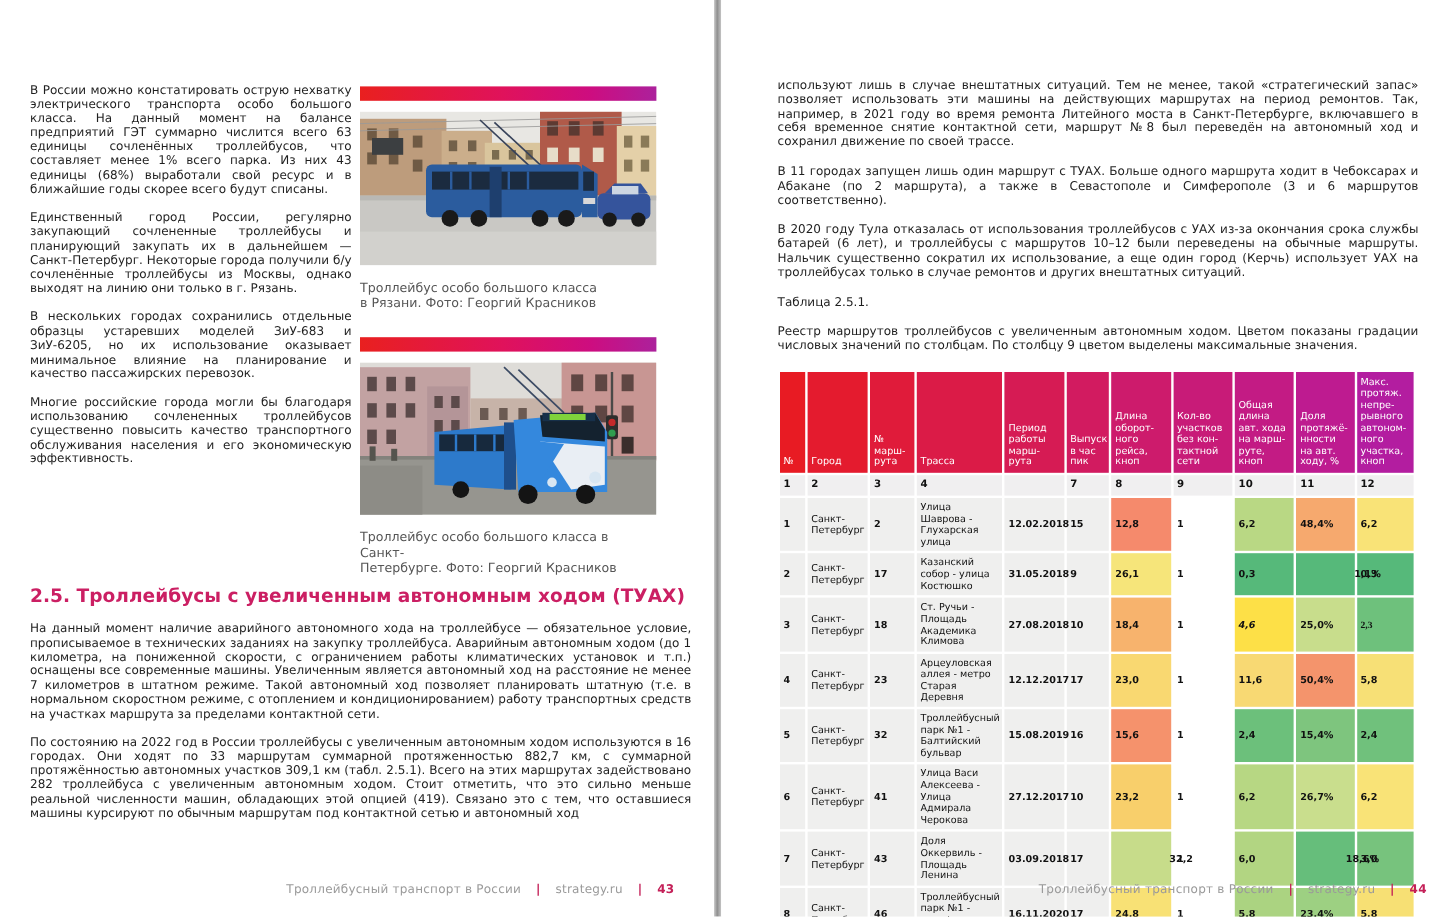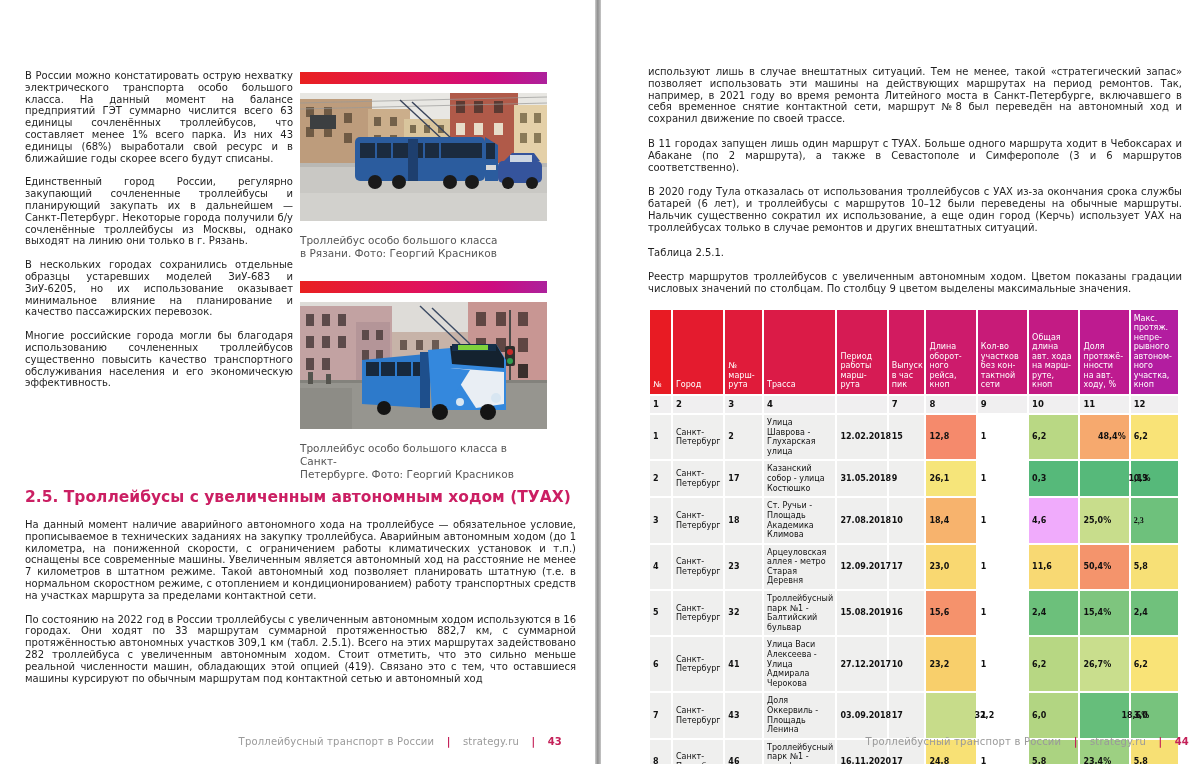--- a/index.html
+++ b/index.html
@@ -296,21 +296,21 @@
             <tr style="height: 34px;">
               <td class="b">1</td>
               <td>Санкт-Петербург</td>
               <td class="b">2</td>
               <td>Улица Шаврова - Глухарская улица</td>
               <td class="b">12.02.2018</td>
               <td class="b">15</td>
               <td class="b" style="background: rgb(245, 138, 108);">12,8</td>
               <td class="b" style="background: rgb(255, 255, 255);">1</td>
               <td class="b" style="background: rgb(185, 216, 132);">6,2</td>
-              <td class="b" style="background: rgb(246, 169, 110); text-align: right;">48,4%</td>
+              <td class="b" style="background: rgb(246, 169, 110);">48,4%</td>
               <td class="b" style="background: rgb(249, 227, 119);">6,2</td>
             </tr>
             <tr style="height: 35px;">
               <td class="b">2</td>
               <td>Санкт-Петербург</td>
               <td class="b">17</td>
               <td>Казанский собор - улица Костюшко</td>
               <td class="b">31.05.2018</td>
               <td class="b">9</td>
               <td class="b" style="background: rgb(246, 229, 122);">26,1</td>
@@ -321,30 +321,30 @@
             </tr>
             <tr style="height: 37px;">
               <td class="b">3</td>
               <td>Санкт-Петербург</td>
               <td class="b">18</td>
               <td>Ст. Ручьи - Площадь Академика Климова</td>
               <td class="b">27.08.2018</td>
               <td class="b">10</td>
               <td class="b" style="background: rgb(247, 179, 109);">18,4</td>
               <td class="b" style="background: rgb(255, 255, 255);">1</td>
-              <td class="b" style="background: #f0abfc;">4,6</td>
+              <td class="b" style="background: #fde047; font-style: italic;">4,6</td>
               <td class="b" style="background: rgb(200, 221, 140);">25,0%</td>
               <td class="b" style="background: rgb(110, 193, 124); font-family: Liberation Serif, serif;">2,3</td>
             </tr>
             <tr style="height: 37px;">
               <td class="b">4</td>
               <td>Санкт-Петербург</td>
               <td class="b">23</td>
               <td>Арцеуловская аллея - метро Старая Деревня</td>
-              <td class="b">12.09.2017</td>
+              <td class="b">12.12.2017</td>
               <td class="b">17</td>
               <td class="b" style="background: rgb(249, 216, 113);">23,0</td>
               <td class="b" style="background: rgb(255, 255, 255);">1</td>
               <td class="b" style="background: rgb(248, 217, 115);">11,6</td>
               <td class="b" style="background: rgb(244, 148, 108);">50,4%</td>
               <td class="b" style="background: rgb(247, 224, 118);">5,8</td>
             </tr>
             <tr style="height: 37px;">
               <td class="b">5</td>
               <td>Санкт-Петербург</td>

